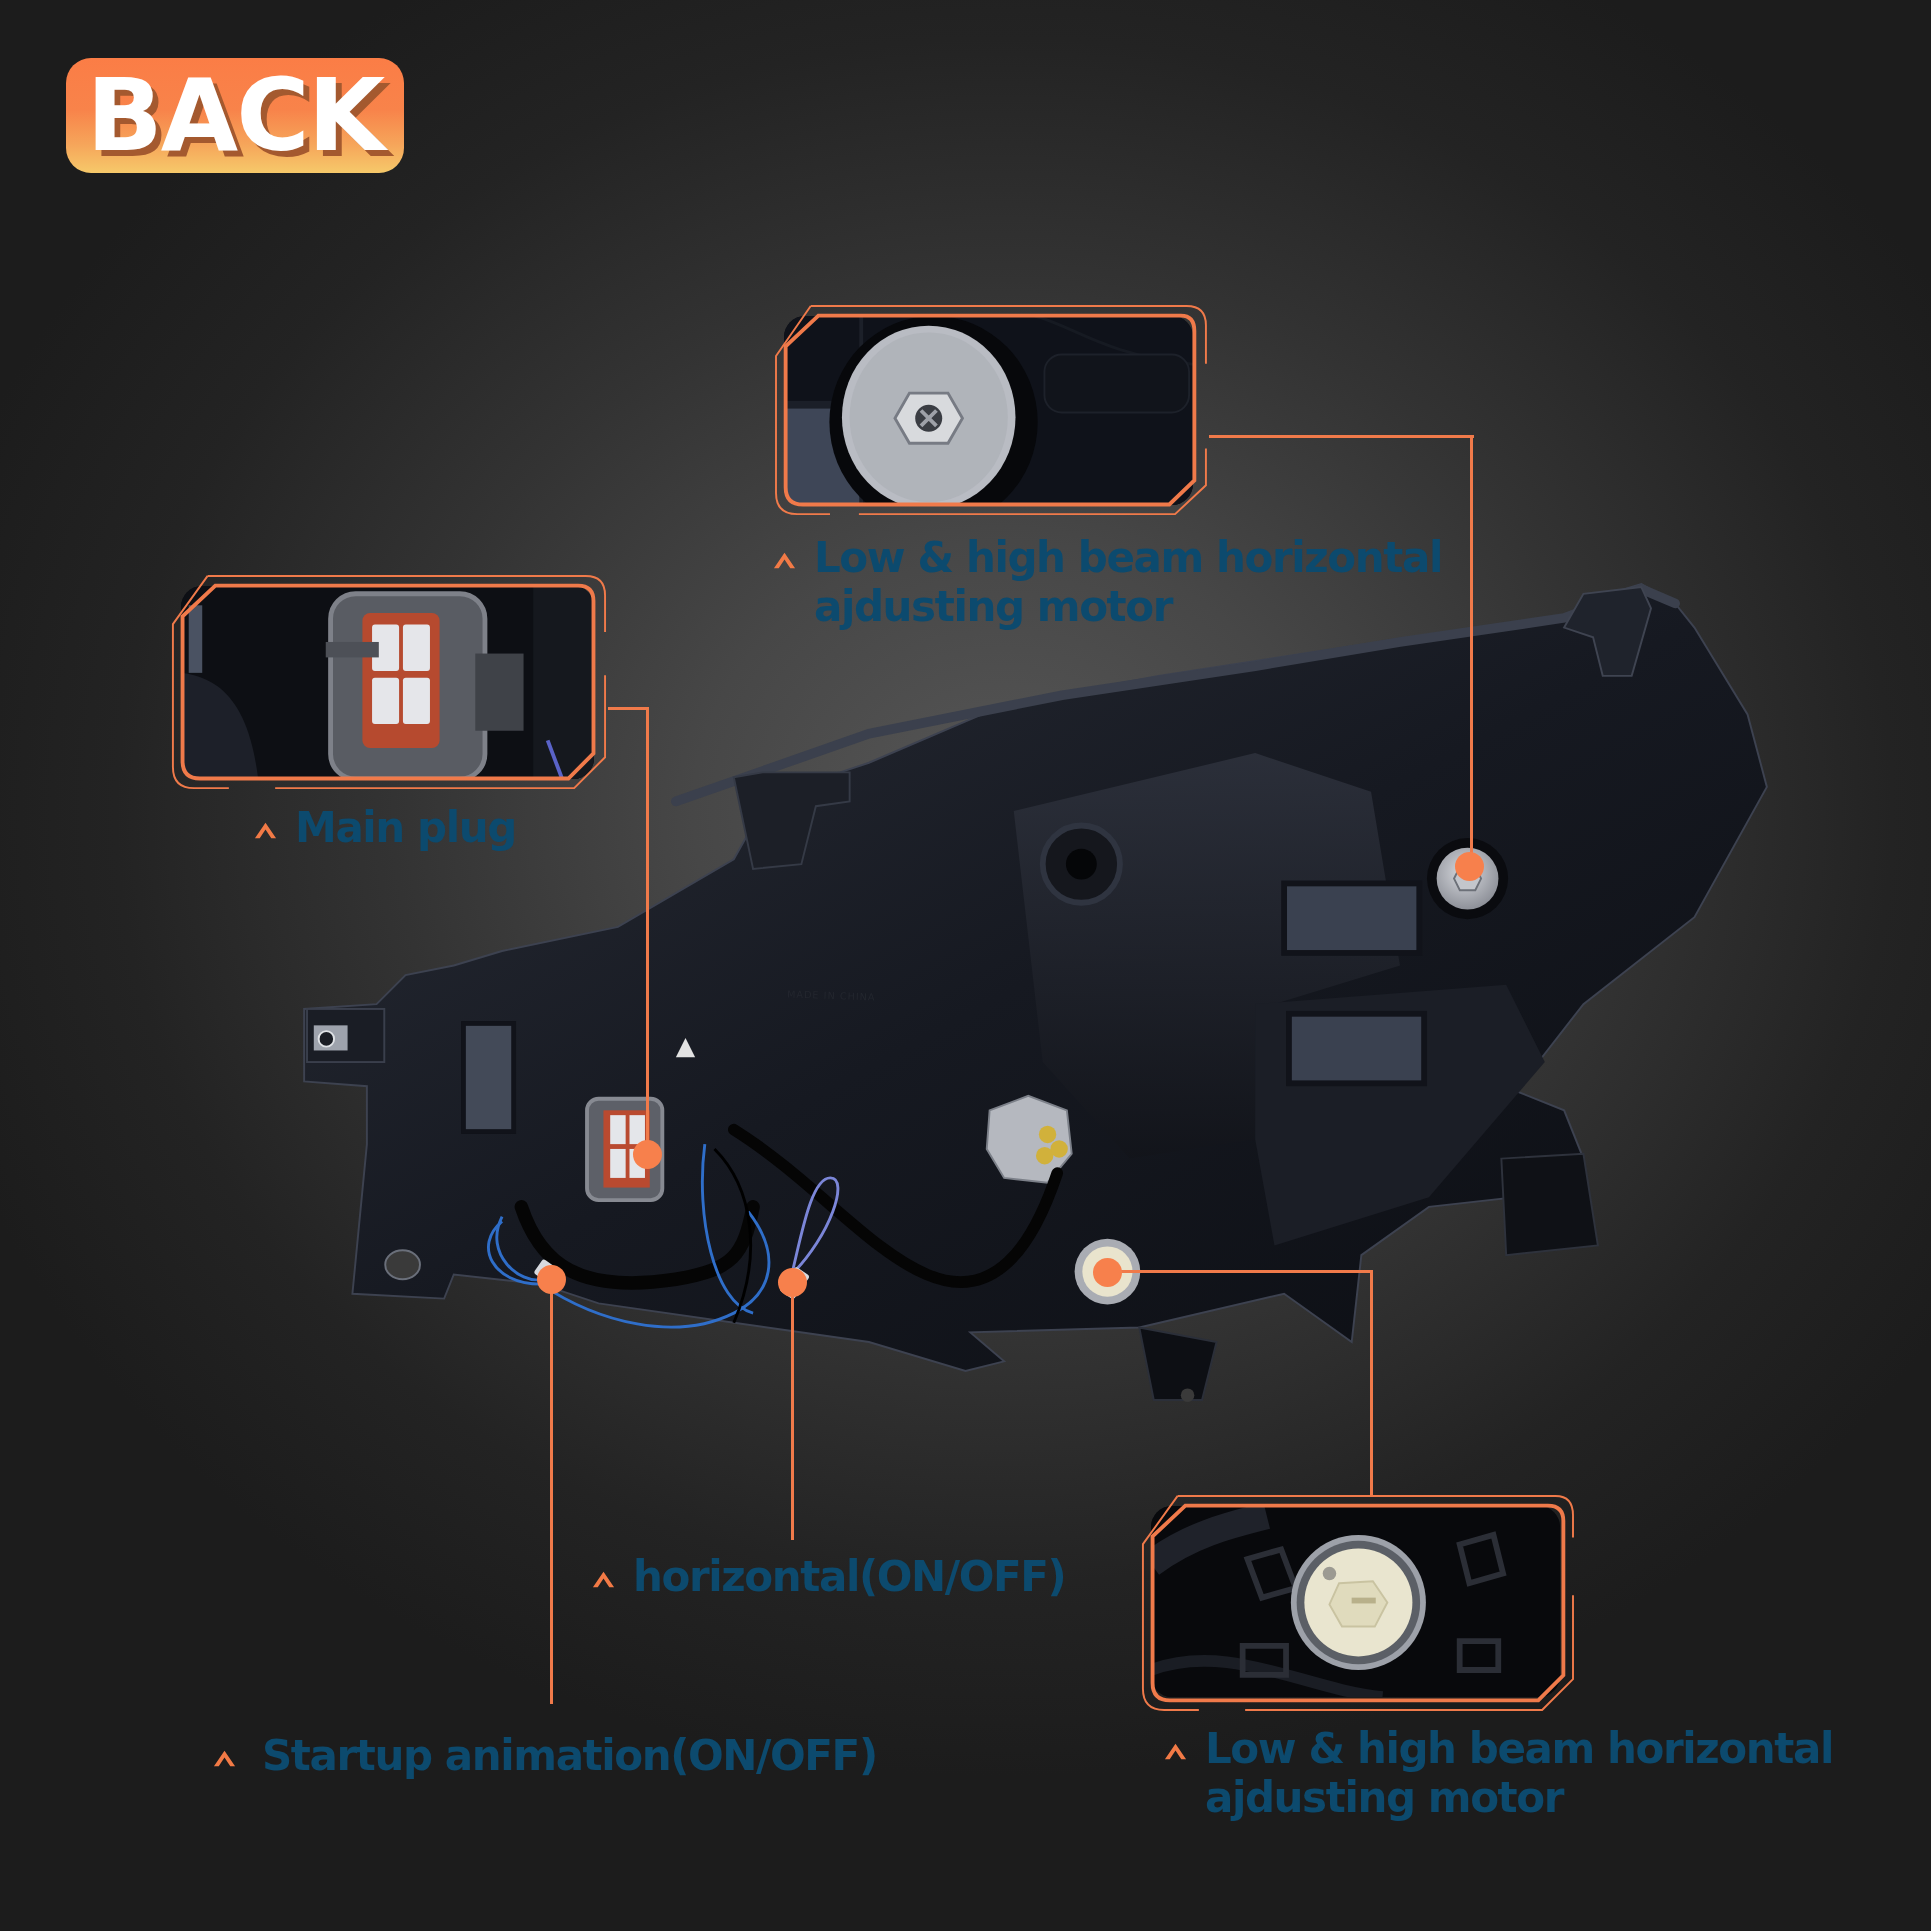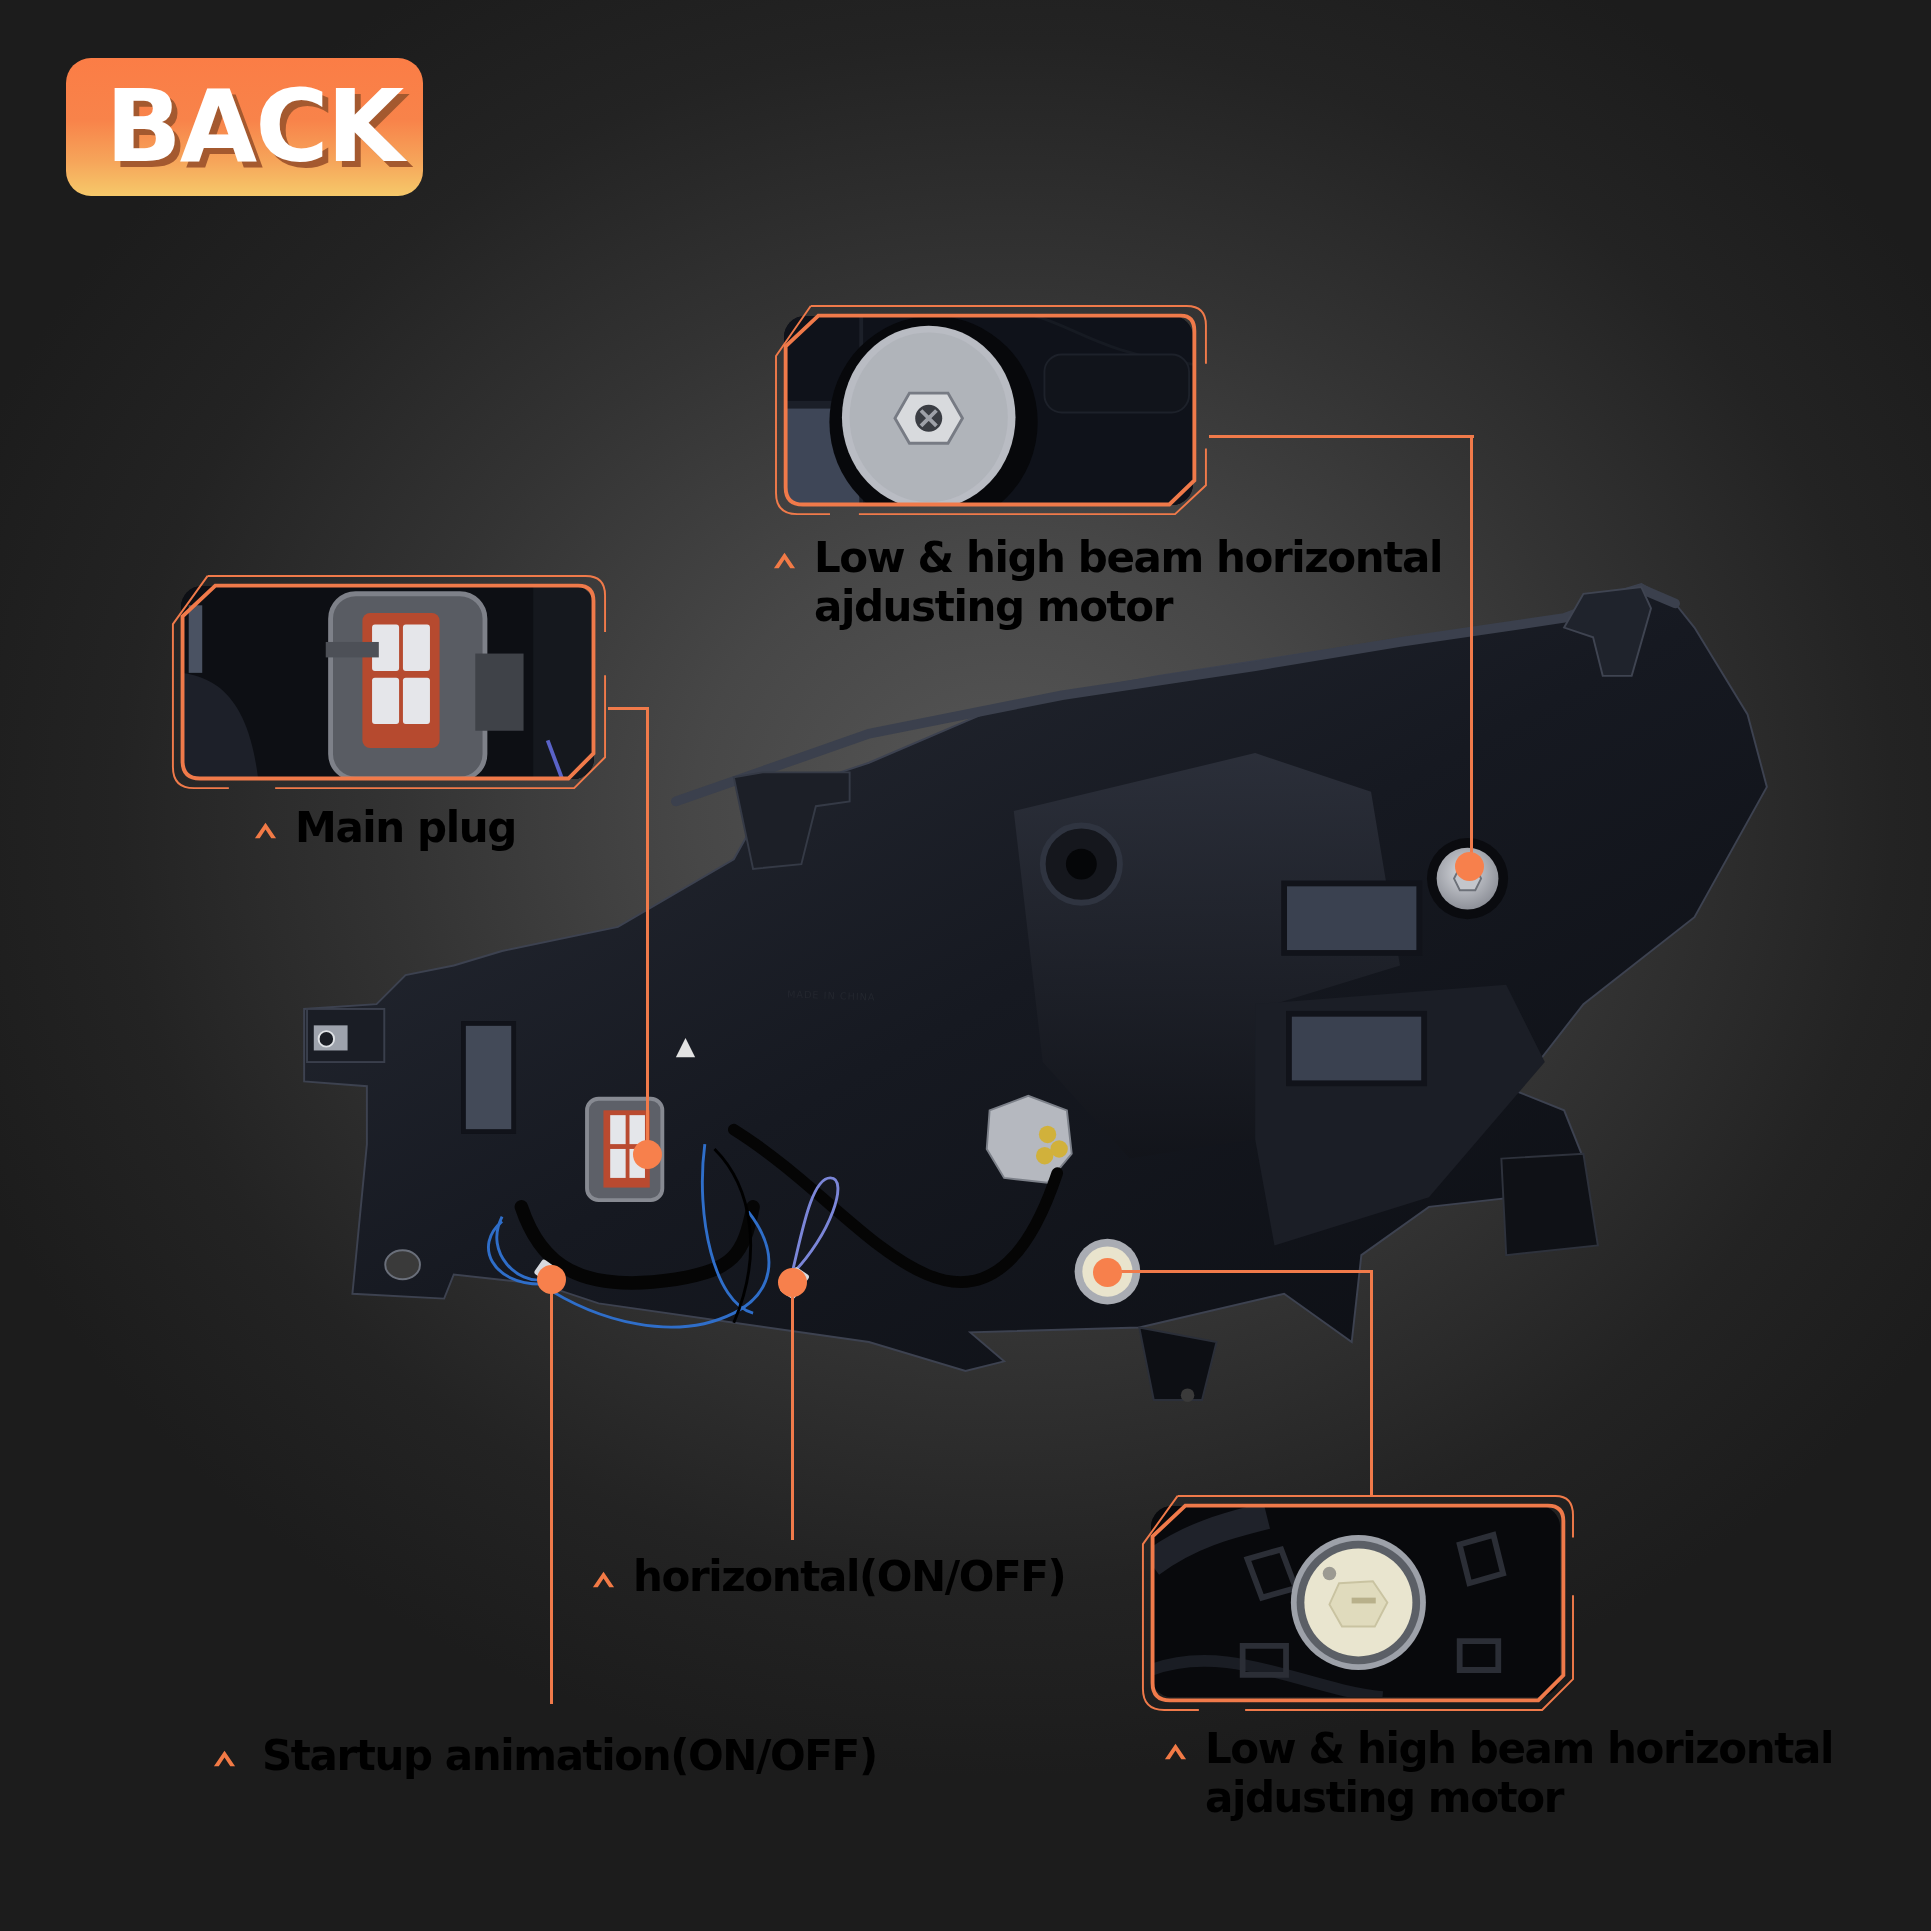--- a/index.html
+++ b/index.html
@@ -5,34 +5,34 @@
   html, body { margin:0; padding:0; }
   body {
     width:1931px; height:1931px; position:relative; overflow:hidden;
     background: radial-gradient(ellipse 1110px 966px at 52% 42%, #565656 0%, #474747 28%, #333333 55%, #232323 80%, #1c1c1c 100%);
     font-family: "DejaVu Sans", "Liberation Sans", sans-serif;
   }
   .abs { position:absolute; }
 
   
   .badge {
-    left:66px; top:58px; width:338px; height:138px; border-radius:25px;
+    left:66px; top:58px; width:338px; height:115px; border-radius:25px;
     background: linear-gradient(180deg, #fb7d46 0%, #f8834a 45%, #f6a55a 75%, #f6c96a 100%);
-    display:flex; align-items:center; justify-content:center;padding-left:19px;
+    display:flex; align-items:center; justify-content:center;
   }
   .badge span {
     color:#ffffff; font-weight:bold; font-size:100px; letter-spacing:-1.9px;
     font-family: "DejaVu Sans", sans-serif;
     text-shadow: 5.8px 5.8px 0 #a4592f;
     line-height:1;
   }
 
   
   .label {
-    color:#000000; font-weight:bold; font-size:42px; line-height:49px;
+    color:#0c4a6e; font-weight:bold; font-size:42px; line-height:49px;
     font-family: "DejaVu Sans", sans-serif; letter-spacing:-1.4px;
   }
   .caret {
     position:absolute; width:0; height:0;
     color:#f27a46; font-size:29px; font-weight:bold;
   }
   .caret svg { display:block; }
 
   
   .frame { position:absolute; }

